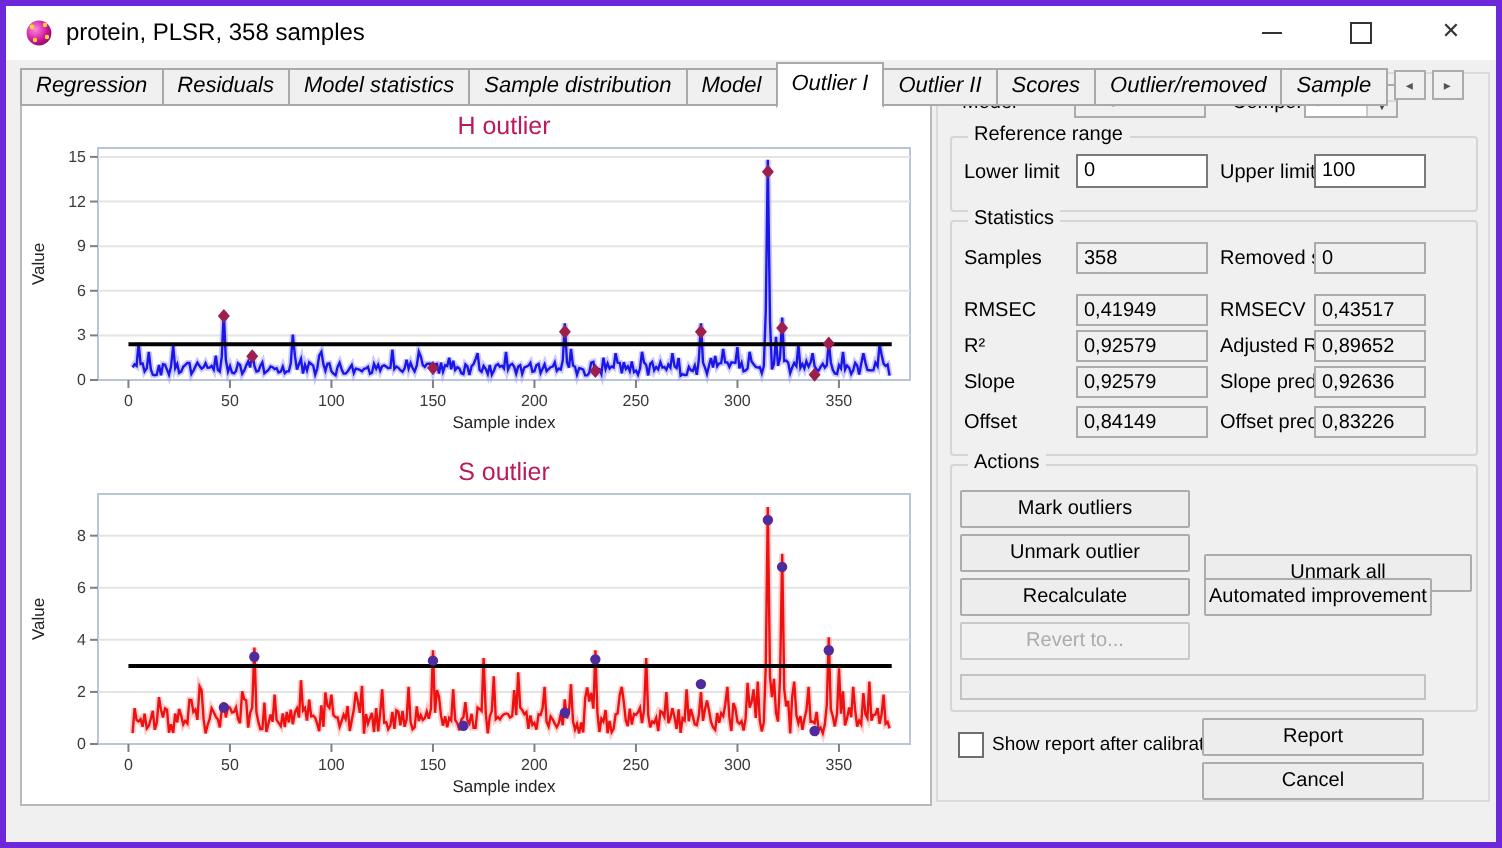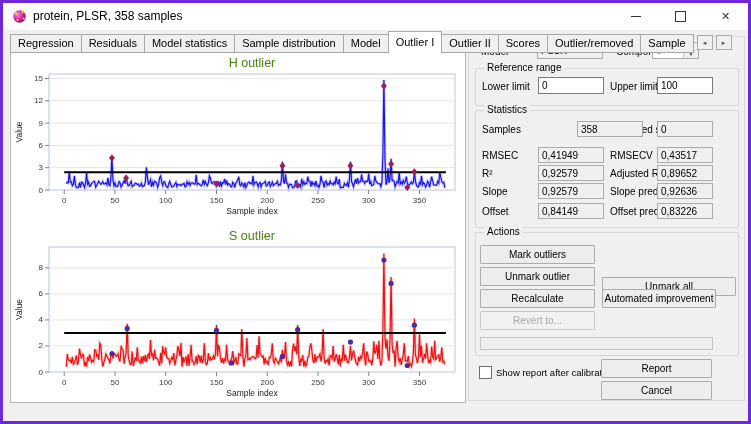--- a/index.html
+++ b/index.html
@@ -10,31 +10,31 @@
   .t-icon{position:absolute;left:9px;top:6px;width:15px;height:15px;}
   .t-text{position:absolute;left:30px;top:0;line-height:27px;font-size:12px;color:#000;}
   .t-btns{position:absolute;right:0;top:0;height:27px;display:flex;}
   .tb{width:45px;height:27px;display:flex;align-items:center;justify-content:center;color:#333;}
   .tb .min{display:block;width:10px;height:1px;background:#333;}
   .tb .max{display:block;width:9px;height:9px;border:1px solid #333;}
   .tb .cls{font-size:11px;line-height:11px;}
   
   .tabbar{position:absolute;left:7px;top:27px;height:23px;display:flex;align-items:flex-end;z-index:3;}
   .tab{box-sizing:border-box;height:19px;line-height:17px;padding:0 7px;font-size:11px;color:#000;
-       background:#f0f0f0;border:1px solid #a9a9a9;margin-left:-1px;white-space:nowrap;}
+       background:#f0f0f0;border:1px solid #a9a9a9;margin-left:-1px;white-space:nowrap;font-style:italic;}
   .tab:first-child{margin-left:0;}
   .tab.active{height:23px;line-height:21px;background:#ffffff;border-bottom:1px solid #ffffff;
        margin-bottom:-1px;z-index:4;position:relative;}
   .tabscroll{box-sizing:border-box;width:16px;height:15px;margin:0 0 3px 3px;background:#f0f0f0;
        border:1px solid #ababab;font-size:7px;color:#555;display:flex;align-items:center;justify-content:center;}
   
   .chartpanel{position:absolute;left:7px;top:49px;width:456px;height:351px;background:#ffffff;
        border:1px solid #b9b9b9;box-sizing:border-box;z-index:2;}
   .chart{position:absolute;left:2px;width:450px;}
-  .chart-title{height:15px;font-size:12.5px;color:#4d7c0f;text-align:center;padding-left:28px;}
+  .chart-title{height:15px;font-size:12.5px;color:#be185d;text-align:center;padding-left:28px;}
   svg text{font-family:"Liberation Sans",sans-serif;}
   
   .side{position:absolute;left:465px;top:33px;width:277px;height:365px;box-sizing:border-box;
        border:1px solid #dadada;background:#f0f0f0;font-size:10px;color:#000;}
   .lbl{position:absolute;white-space:nowrap;}
   .fld{position:absolute;box-sizing:border-box;height:17px;background:#fff;border:1px solid #7a7a7a;
        font-size:10px;line-height:15px;padding:0 3px;overflow:hidden;white-space:nowrap;z-index:2;}
   .fld.ro{background:#f0f0f0;border:1px solid #ababab;}
   .grp{position:absolute;box-sizing:border-box;border:1px solid #d5d5d5;border-radius:2px;}
   .grp-label{position:absolute;top:-7px;left:8px;background:#f0f0f0;padding:0 3px;font-size:10px;}
@@ -225,21 +225,21 @@
       <div class="grp-label">Reference range</div>
       <div class="lbl" style="left:6px;top:12px;">Lower limit</div>
       <div class="fld" style="left:62px;top:8px;width:66px;">0</div>
       <div class="lbl" style="left:134px;top:12px;">Upper limit</div>
       <div class="fld" style="left:181px;top:8px;width:56px;">100</div>
     </div>
 
     <div class="grp" style="left:6px;top:73px;width:264px;height:118px;" id="statsgrp">
       <div class="grp-label">Statistics</div>
     <div class="lbl" style="left:6px;top:13px;">Samples</div>
-        <div class="fld ro" style="left:62px;top:10px;width:66px;height:16px;margin-left:39px;">358</div>
+        <div class="fld ro" style="left:62px;top:10px;width:66px;height:16px;">358</div>
         <div class="lbl" style="left:134px;top:13px;">Removed samples</div>
         <div class="fld ro" style="left:181px;top:10px;width:56px;height:16px;">0</div>
         <div class="lbl" style="left:6px;top:39px;">RMSEC</div>
         <div class="fld ro" style="left:62px;top:36px;width:66px;height:16px;">0,41949</div>
         <div class="lbl" style="left:134px;top:39px;">RMSECV</div>
         <div class="fld ro" style="left:181px;top:36px;width:56px;height:16px;">0,43517</div>
         <div class="lbl" style="left:6px;top:57px;">R²</div>
         <div class="fld ro" style="left:62px;top:54px;width:66px;height:16px;">0,92579</div>
         <div class="lbl" style="left:134px;top:57px;">Adjusted R²</div>
         <div class="fld ro" style="left:181px;top:54px;width:56px;height:16px;">0,89652</div>

